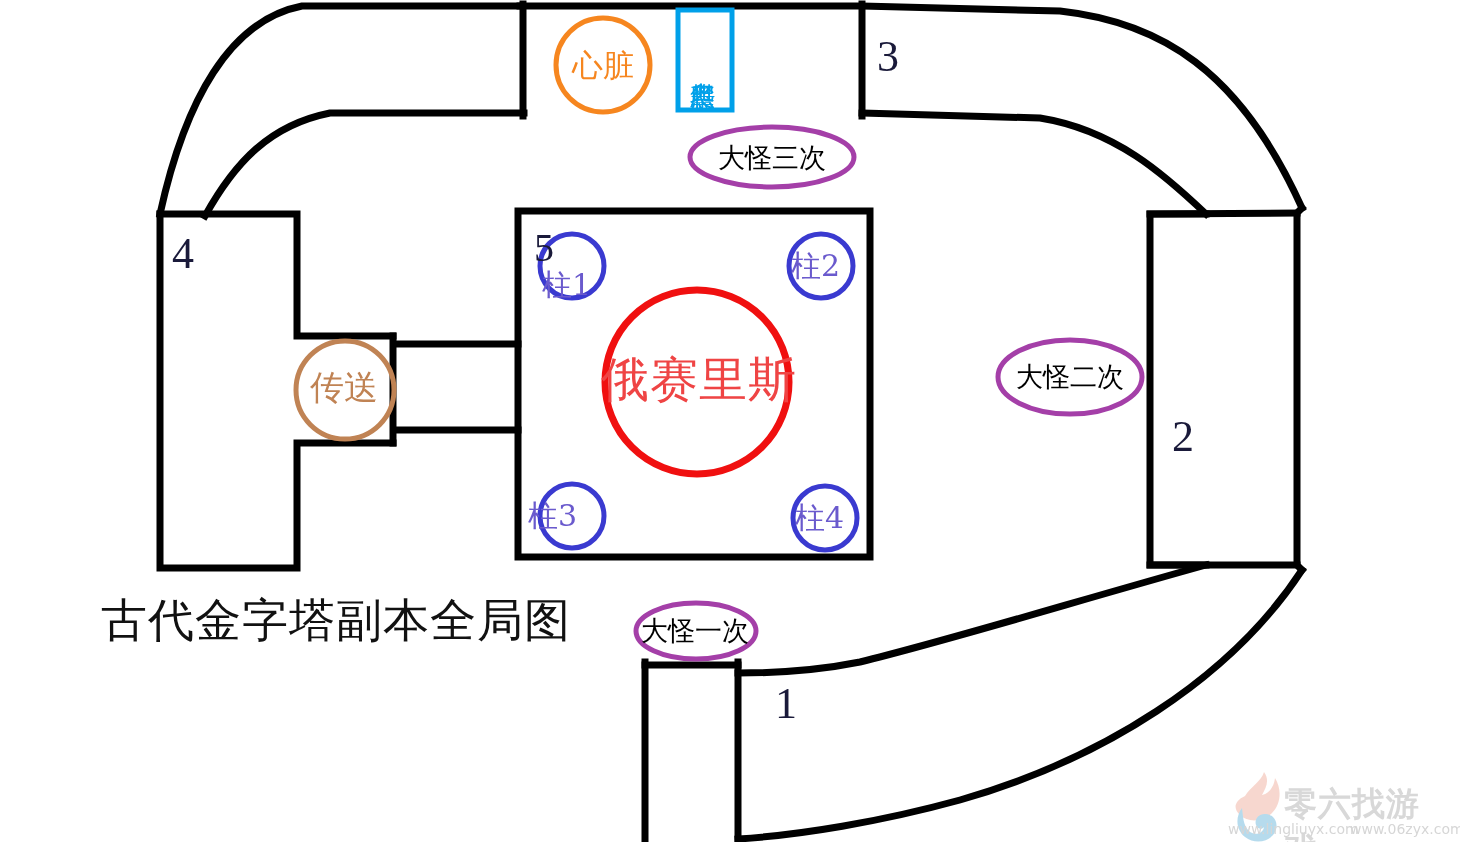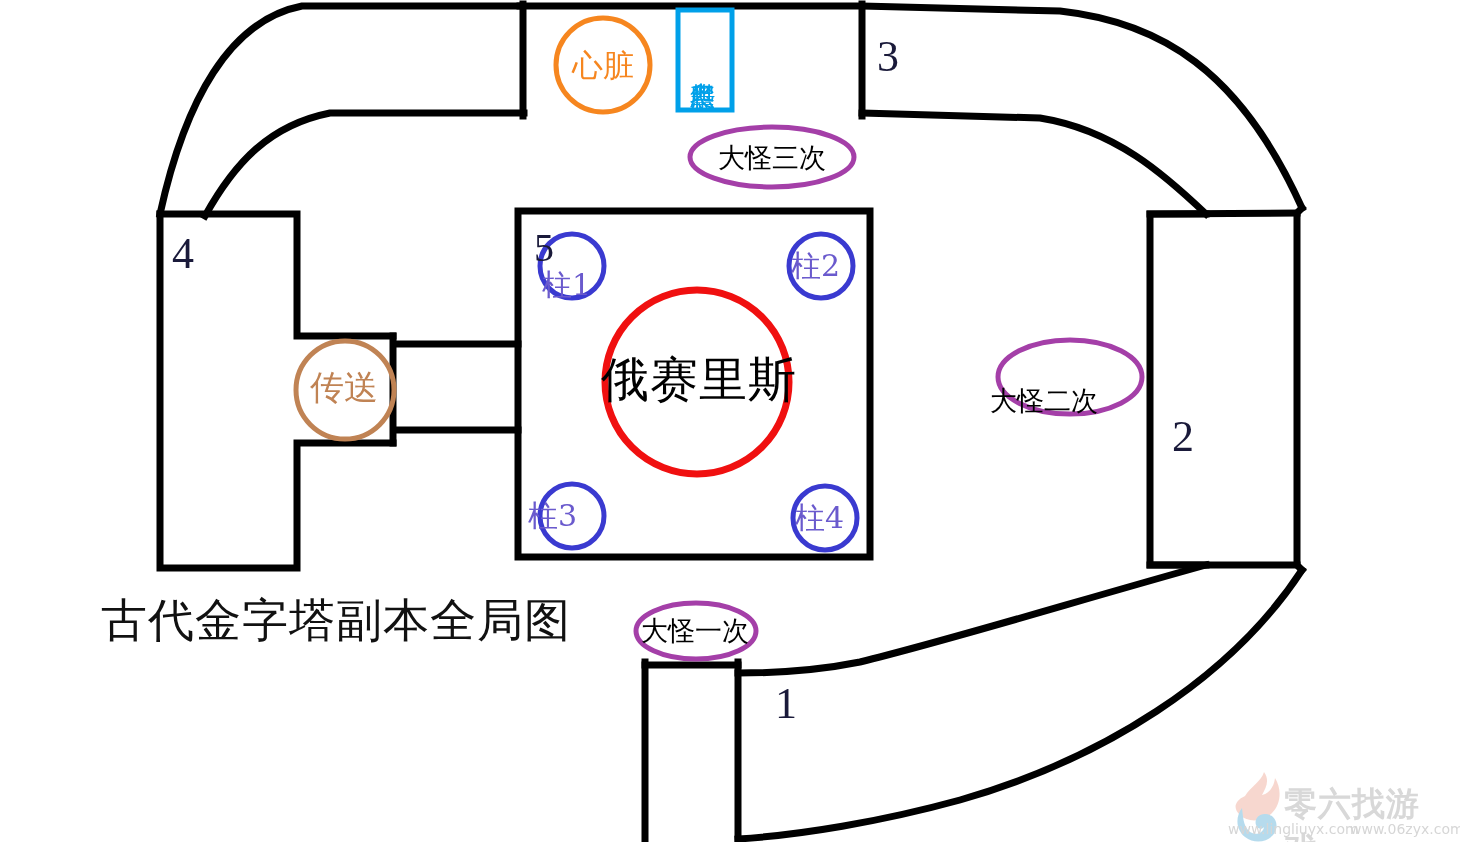--- a/index.html
+++ b/index.html
@@ -54,21 +54,21 @@
     writing-mode: vertical-rl;
   }
   .teleport-txt {
     font-family: "DejaVu Serif", "Liberation Serif", serif;
     font-size: 34px;
     color: #C08354;
   }
   .boss-txt {
     font-family: "DejaVu Serif", "Liberation Serif", serif;
     font-size: 48px;
-    color: #000000;
+    color: #ef4444;
     letter-spacing: 1px;
   }
   .pillar-txt {
     font-family: "DejaVu Serif", "Liberation Serif", serif;
     font-size: 30px;
     color: #6A5ACD;
   }
   .mob-txt {
     font-family: "DejaVu Serif", "Liberation Serif", serif;
     font-size: 27px;
@@ -183,21 +183,21 @@
   <div class="lbl teleport-txt" style="left:310px; top:370px;">传送</div>
 
   <div class="lbl boss-txt" style="left:601px; top:355px;">俄赛里斯</div>
 
   <div class="lbl pillar-txt" style="left:542px; top:251px;margin-top:19px;">柱1</div>
   <div class="lbl pillar-txt" style="left:791px; top:251px;">柱2</div>
   <div class="lbl pillar-txt" style="left:528px; top:501px;">柱3</div>
   <div class="lbl pillar-txt" style="left:795px; top:503px;">柱4</div>
 
   <div class="lbl mob-txt" style="left:641px; top:617px;">大怪一次</div>
-  <div class="lbl mob-txt" style="left:990px; top:363px;margin-top:24px;">大怪二次</div>
+  <div class="lbl mob-txt" style="left:1016px; top:363px;">大怪二次</div>
   <div class="lbl mob-txt" style="left:718px; top:144px;">大怪三次</div>
 
   <div class="lbl title-text" style="left:101px; top:597px;">古代金字塔副本全局图</div>
 
   <div class="wm-wrap">
     <div class="wm-logo-txt">零六找游戏</div>
     <div class="wm-url wm-url-1">www.lingliuyx.com</div>
     <div class="wm-url wm-url-2">www.06zyx.com</div>
   </div>
 

